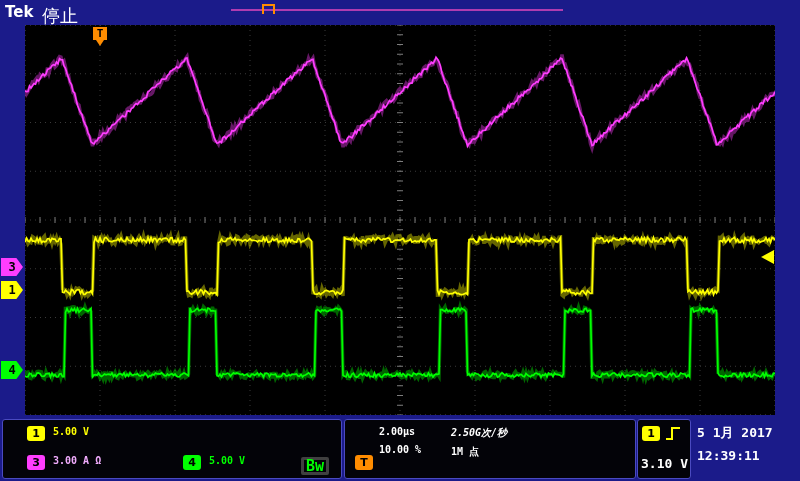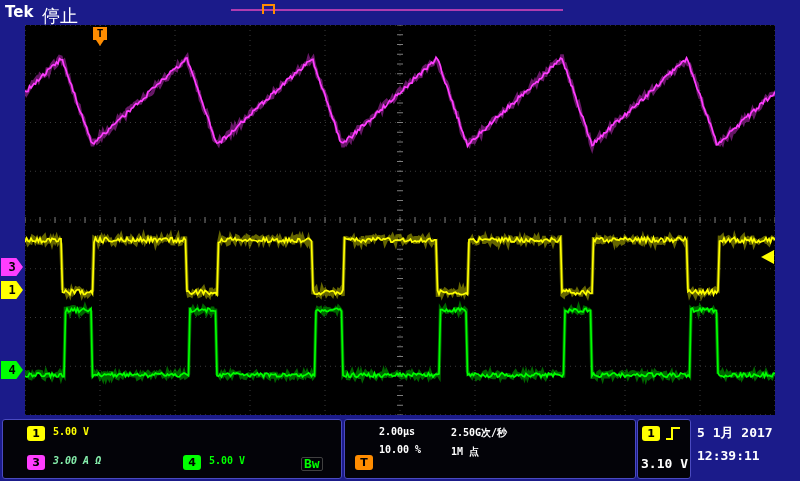--- a/index.html
+++ b/index.html
@@ -49,22 +49,22 @@
   }
   .badge {
     position:absolute; width:18px; height:15px; border-radius:3px;
     color:#000; font-weight:bold; font-size:11px; line-height:15px;
     text-align:center; font-family:"DejaVu Sans", sans-serif;
   }
   .val { position:absolute; font-weight:bold; font-size:10px; white-space:nowrap; }
   .white { color:#fff; }
   .small { font-size:13px;text-align:right; }
   .bw {
-    position:absolute; color:#00ff00; font-size:13px; font-weight:bold;
-    border:1px solid #404040; border-radius:2px; padding:0 2px; height:12px; line-height:12px;
+    position:absolute; color:#00ff00; font-size:15px; font-weight:bold;
+    border:3px solid #404040; border-radius:2px; padding:0 2px; height:12px; line-height:12px;
   }
   .slope { position:absolute; }
   .watermark {
     position:absolute; left:556px; top:449px; z-index:20;
     font-family:"Liberation Sans", sans-serif; font-weight:bold; font-size:21px;
     text-shadow:1px 1px 1px #003300;
   }
 </style>
 </head>
 <body>
@@ -208,29 +208,29 @@
   <div class="gmark" style="top: 258px; background: rgb(255, 61, 255);">3</div>
   <div class="gmark" style="top: 281px; background: rgb(255, 255, 0);">1</div>
   <div class="gmark" style="top: 361px; background: rgb(0, 255, 0);">4</div>
 
   <div class="trig-arrow"></div>
 
   <div class="box" style="left:2px; width:338px;">
     <span class="badge" style="left: 24px; top: 6px; background: rgb(255, 255, 0);">1</span>
     <span class="val" style="left: 50px; top: 6px; color: rgb(255, 255, 0);">5.00 V</span>
     <span class="badge" style="left: 24px; top: 35px; background: rgb(255, 61, 255);">3</span>
-    <span class="val" style="left: 50px; top: 35px; color: #86efac; font-style: italic;">3.00 A Ω</span>
+    <span class="val" style="left: 50px; top: 35px; color: #f0abfc;">3.00 A Ω</span>
     <span class="badge" style="left: 180px; top: 35px; background: rgb(0, 255, 0);">4</span>
     <span class="val" style="left: 206px; top: 35px; color: rgb(0, 255, 0);">5.00 V</span>
     <span class="bw" style="left:298px; top:37px;">Bw</span>
   </div>
 
   <div class="box" style="left:344px; width:290px;">
     <span class="val white" style="left:10px; top:6px;margin-left:24px;">2.00µs</span>
-    <span class="val white" style="left:106px; top:6px;">2.50G次/秒</span>
+    <span class="val white" style="left:106px; top:6px;font-style:italic;">2.50G次/秒</span>
     <span class="badge" style="left: 10px; top: 35px; background: rgb(255, 140, 0);">T</span>
     <span class="val white" style="left:34px; top:24px;">10.00 %</span>
     <span class="val white" style="left:106px; top:25px;">1M 点</span>
   </div>
 
   <div class="box" style="left:637px; width:52px;">
     <span class="badge" style="left: 4px; top: 6px; background: rgb(255, 255, 0);">1</span>
     <svg class="slope" style="left:26px; top:4px;" width="18" height="18">
       <polyline points="2,15 8,15 8,4 16,4" fill="none" stroke="#ffff00" stroke-width="2"></polyline>
     </svg>

